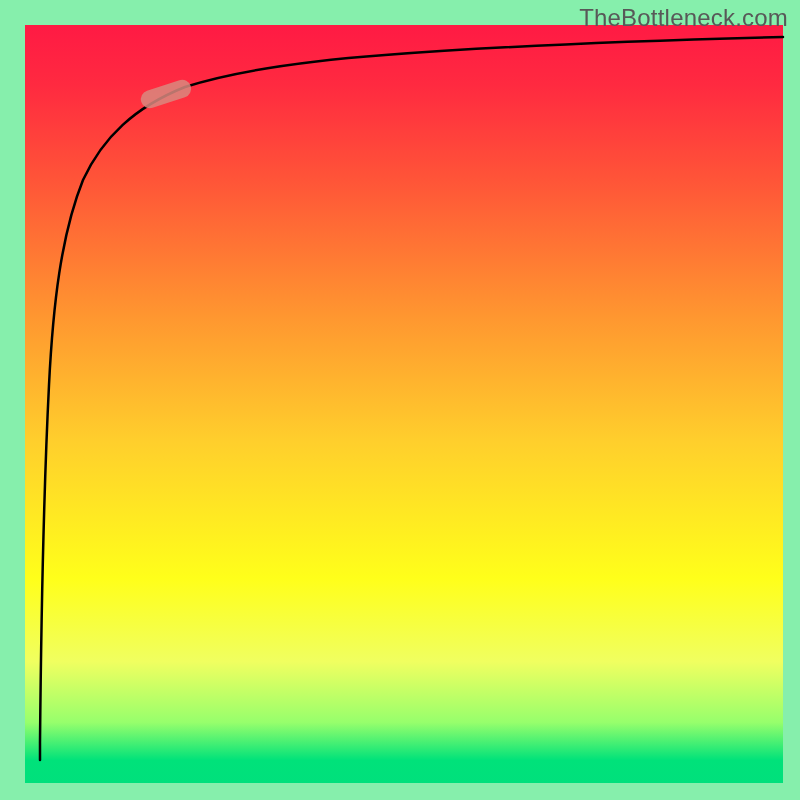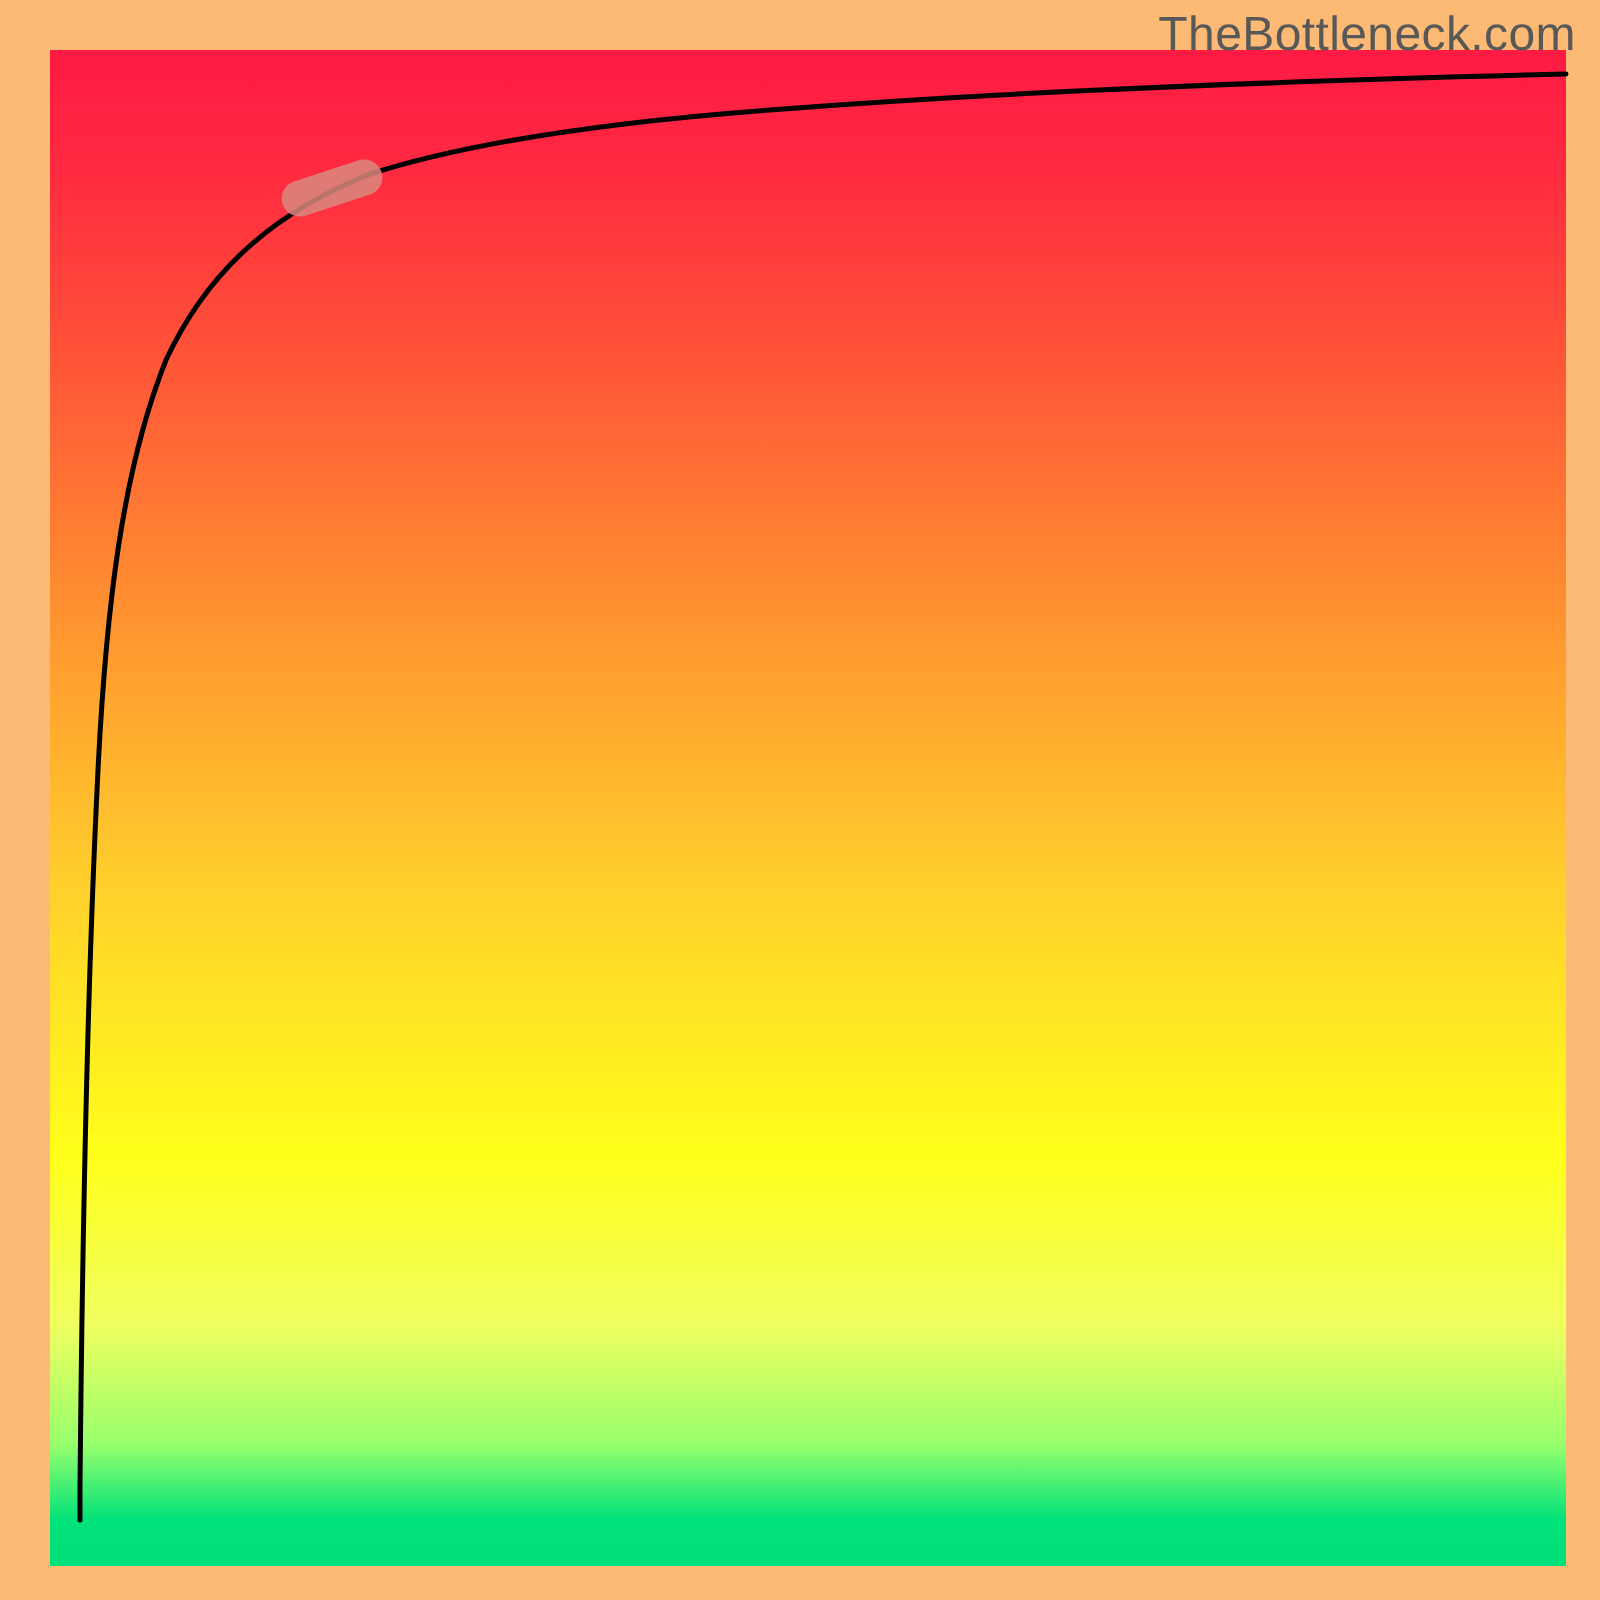--- a/index.html
+++ b/index.html
@@ -1,21 +1,21 @@
 <!DOCTYPE html>
 <html><head>
 <meta charset="utf-8">
 <style>
   * { margin: 0; padding: 0; box-sizing: border-box; }
   html, body { width: 800px; height: 800px; overflow: hidden; background: #fff; }
   .canvas {
     position: relative;
     width: 800px;
     height: 800px;
-    background: #fdba74;
+    background: #86efac;
   }
   .plot-area {
     position: absolute;
     left: 25px;
     top: 25px;
     width: 758px;
     height: 758px;
     background: linear-gradient(
       to bottom,
       #ff1a44 0%,

